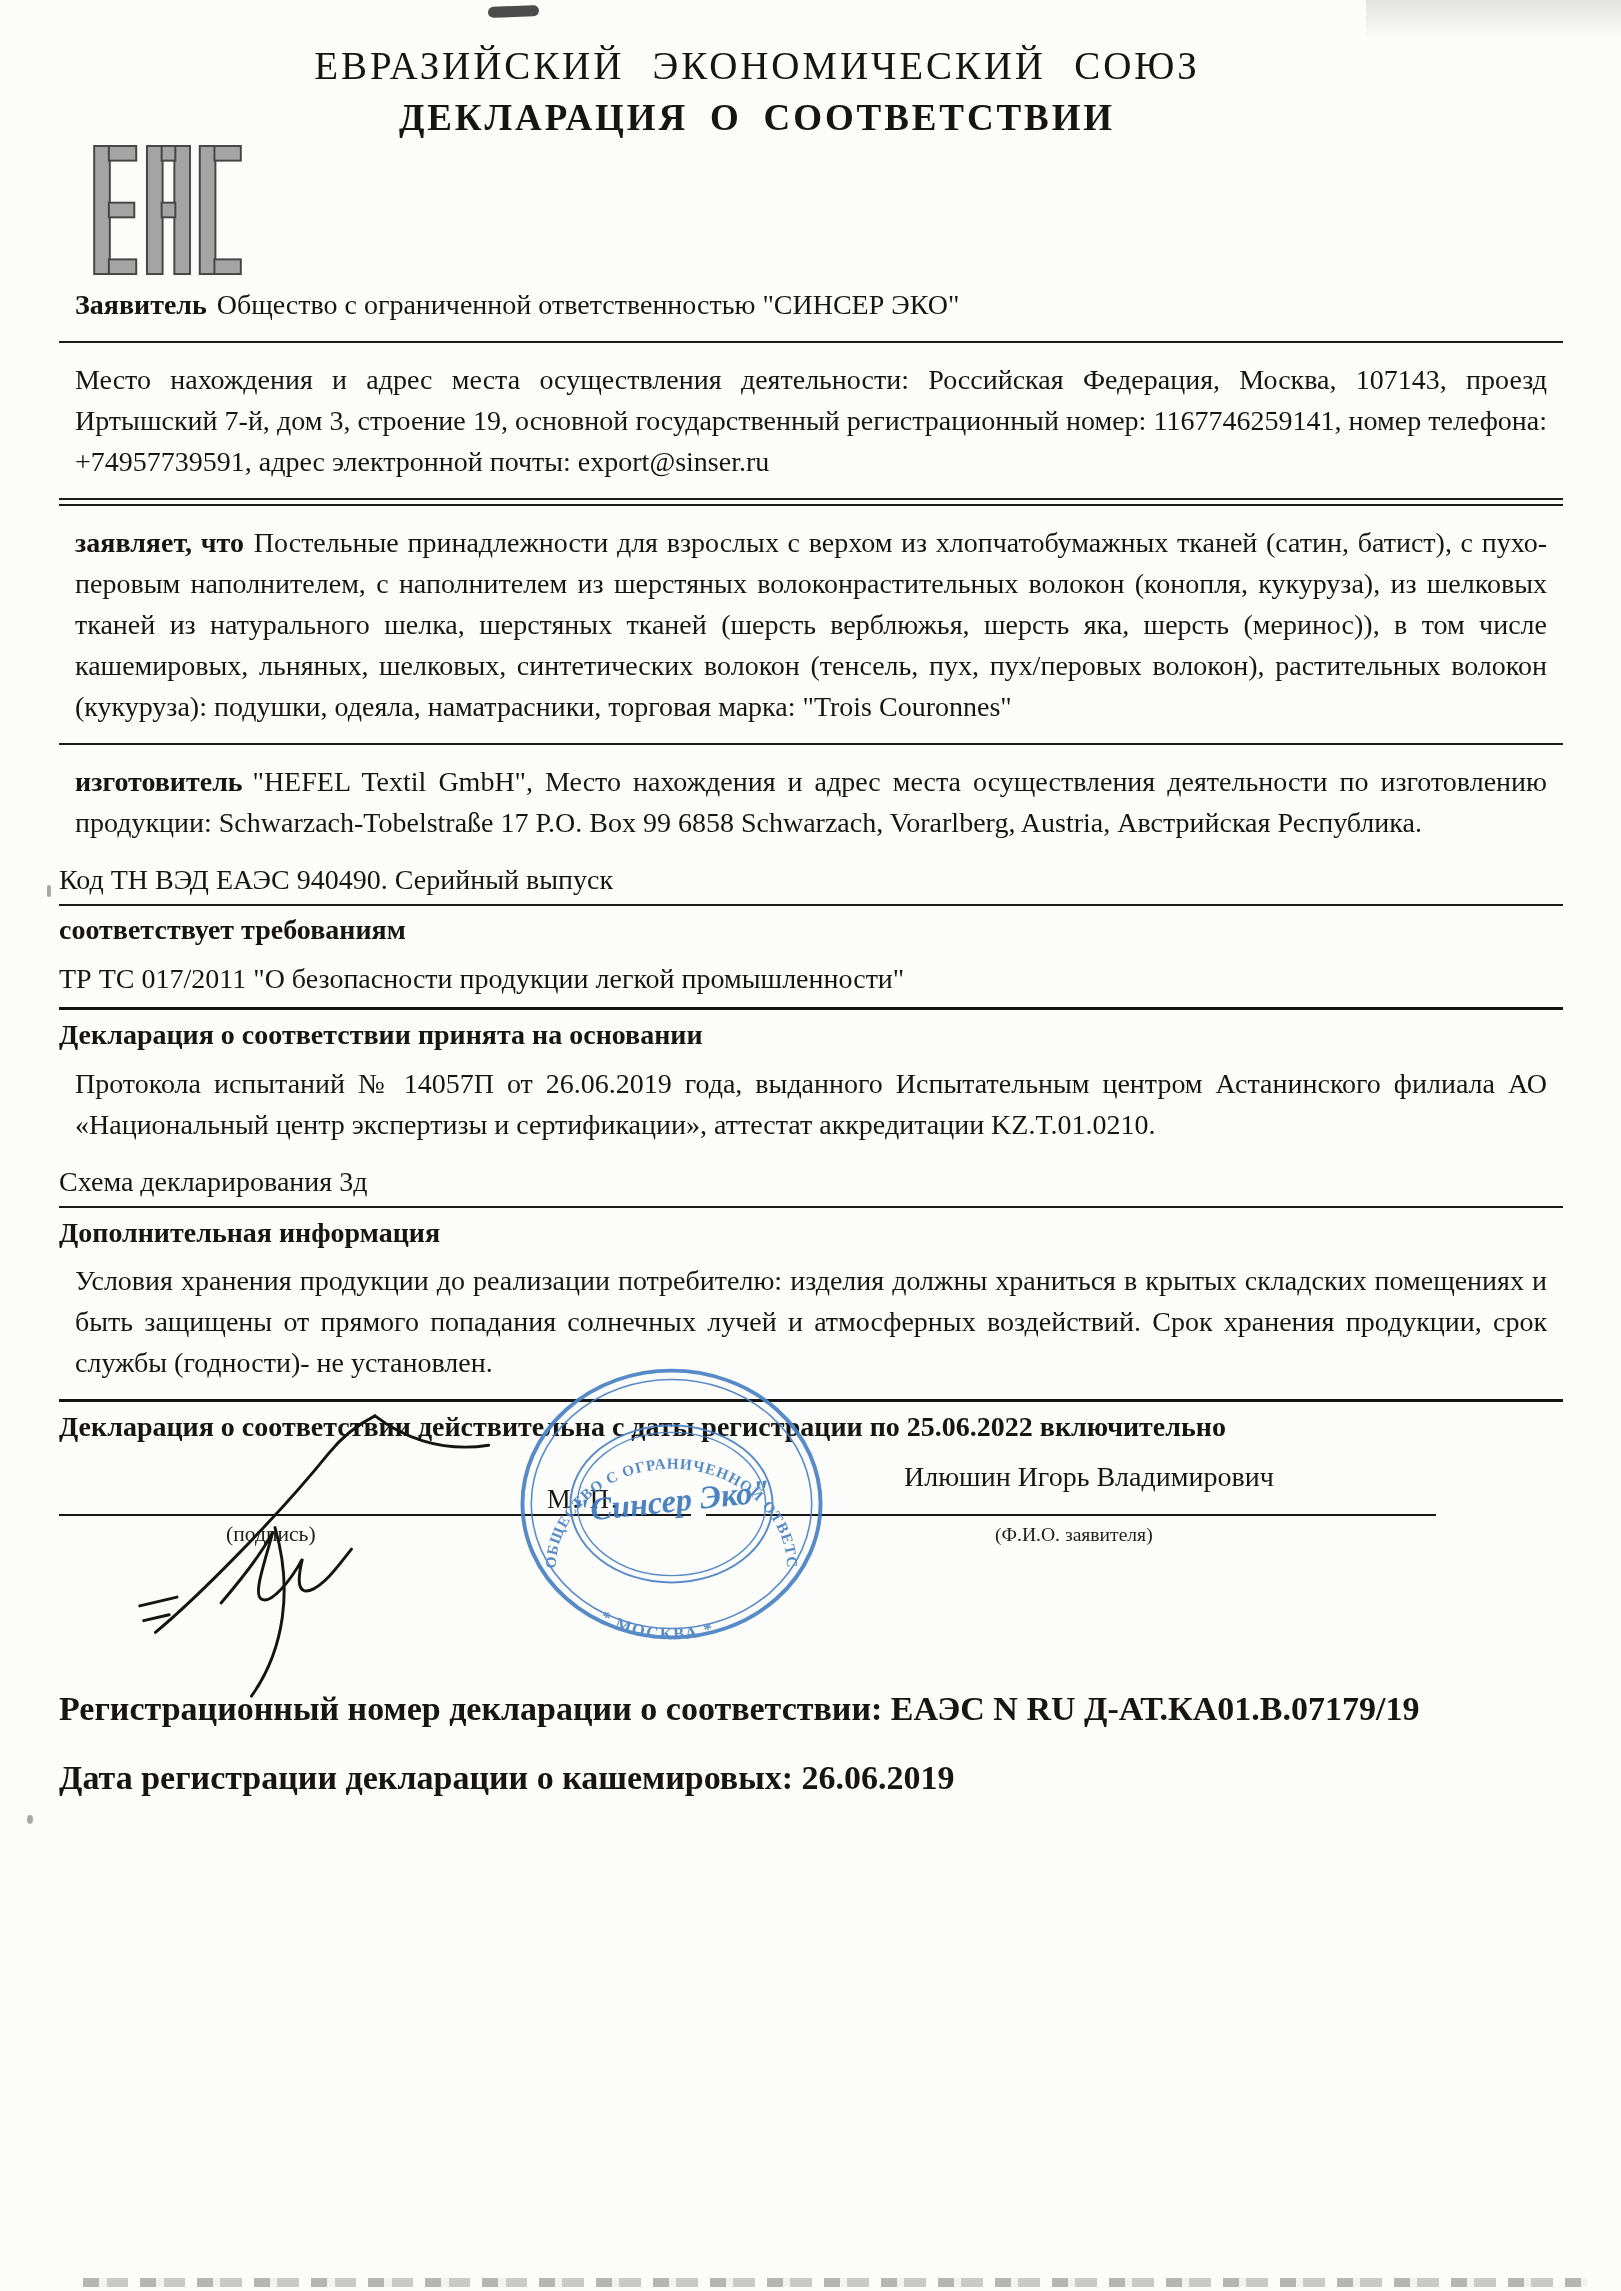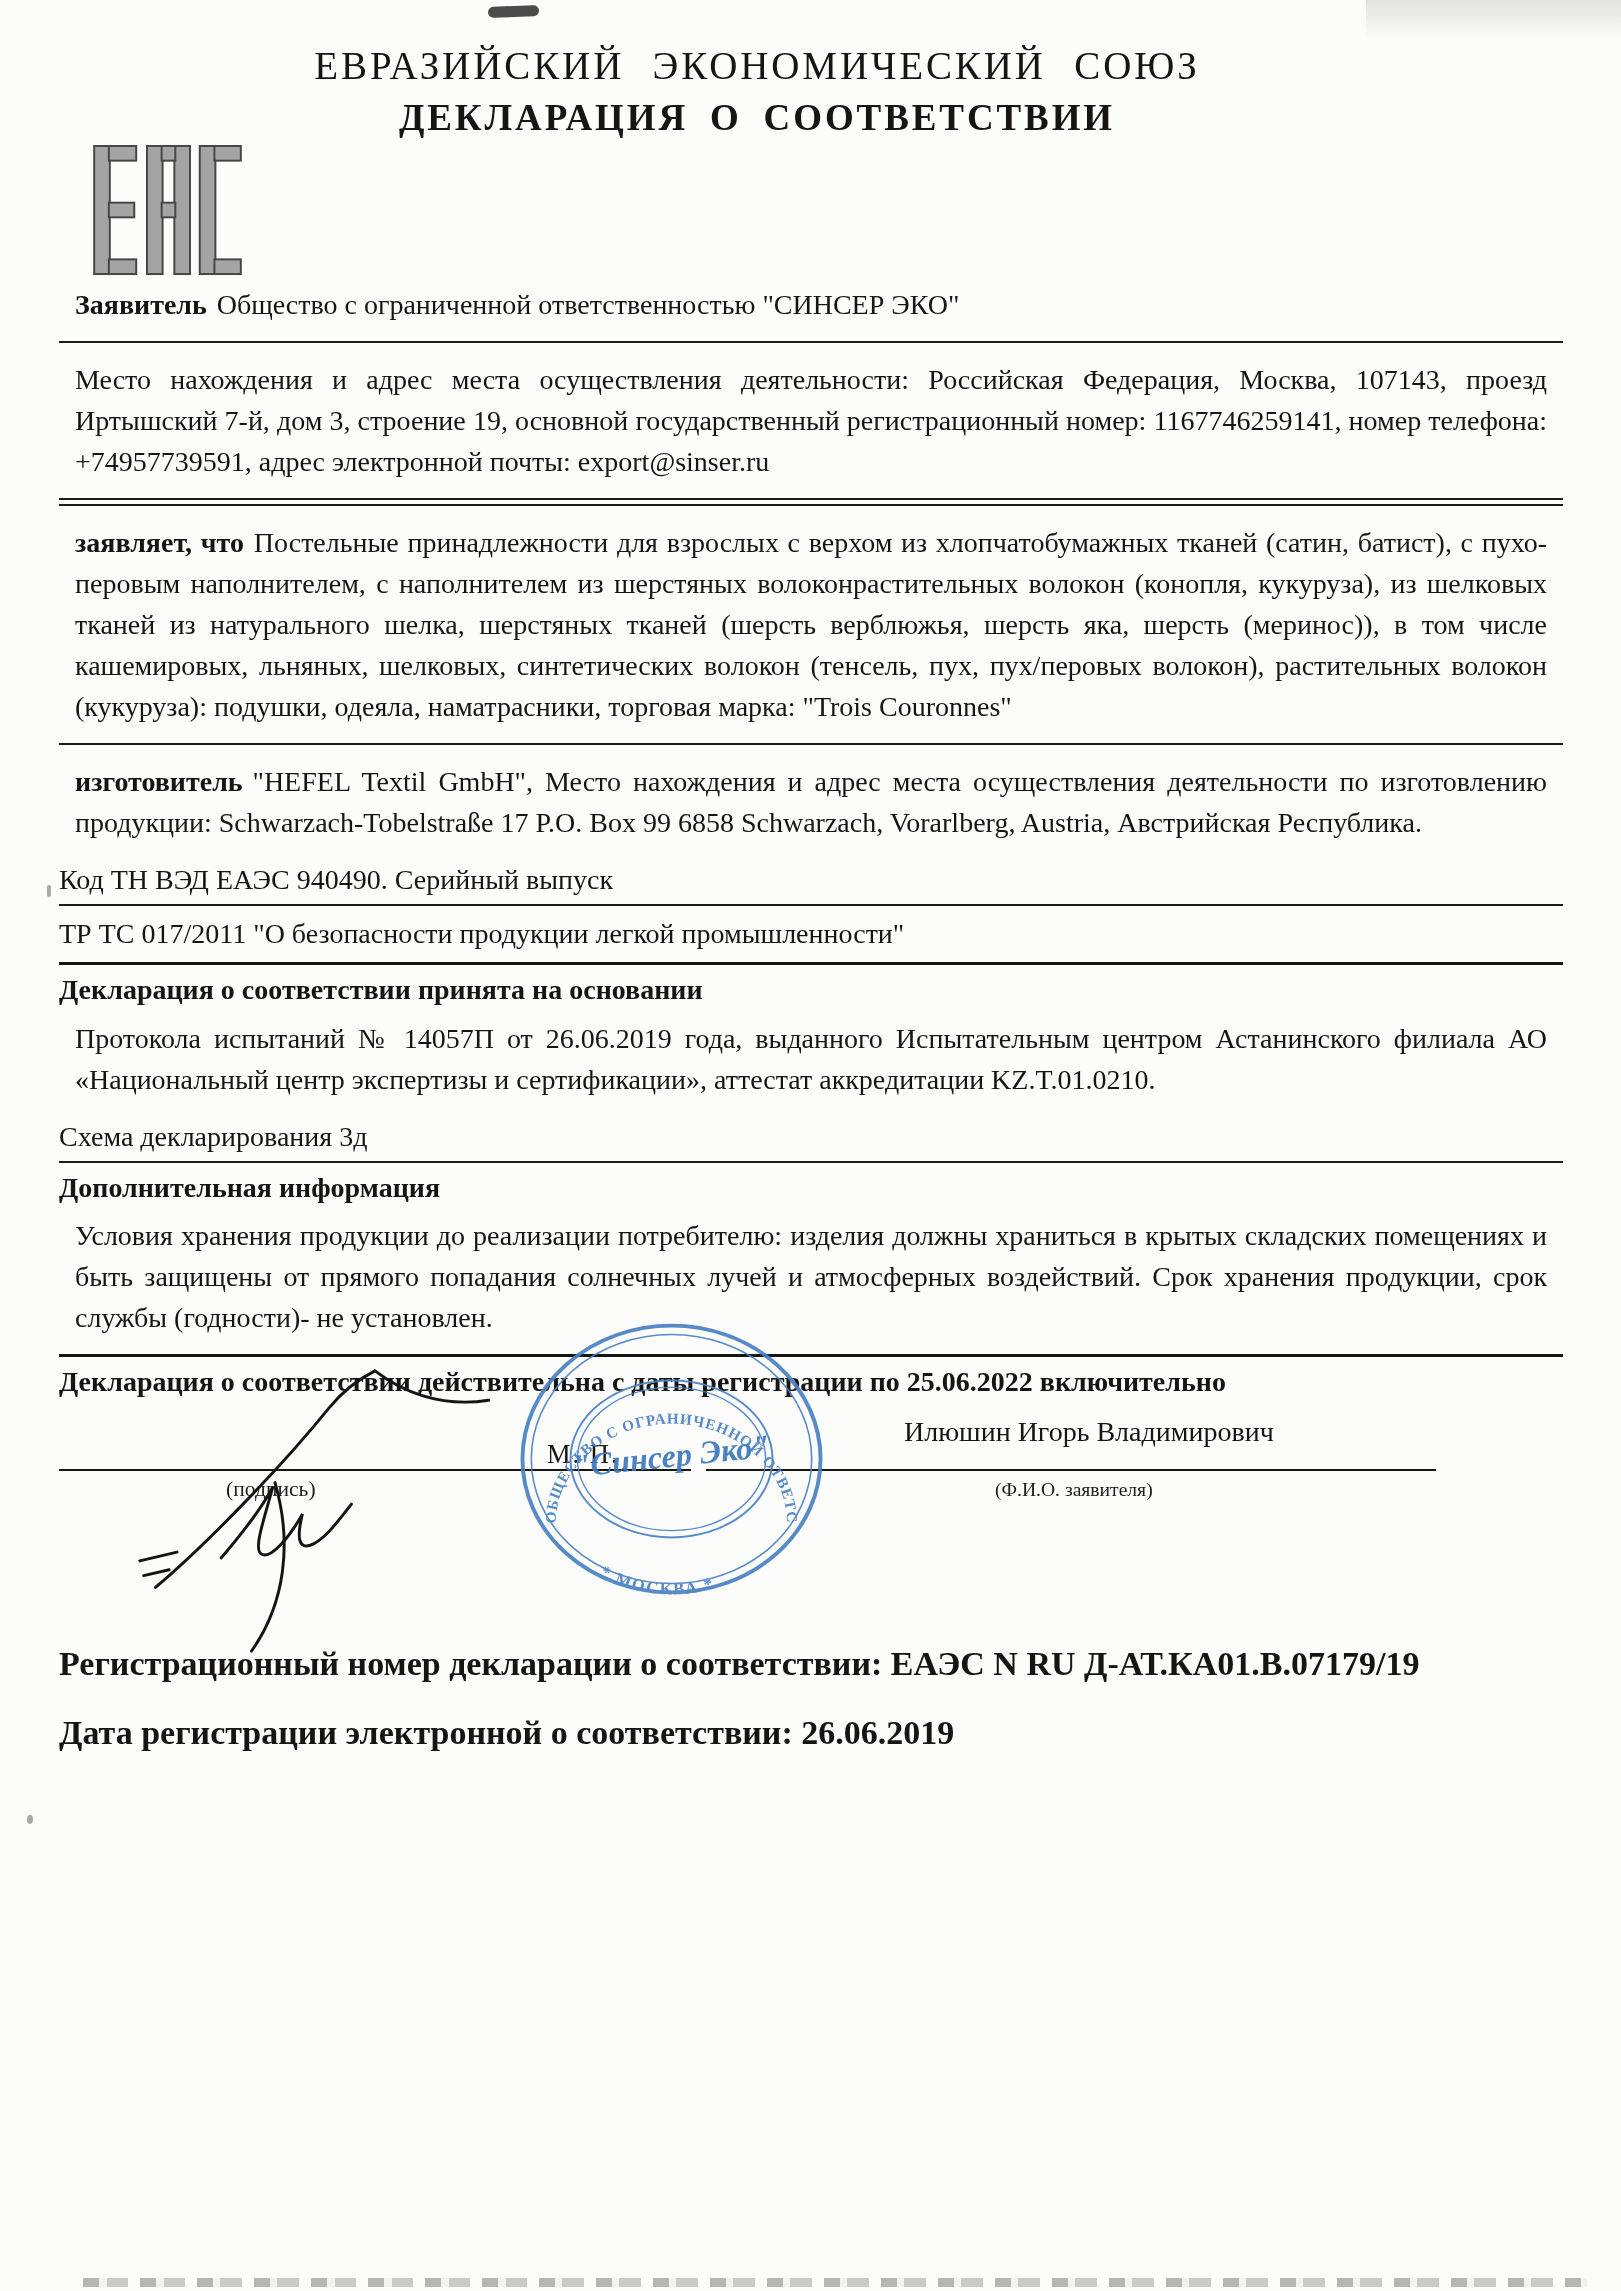--- a/index.html
+++ b/index.html
@@ -101,20 +101,21 @@
     <p class="para"><b class="lbl">заявляет, что</b><span>Постельные принадлежности для взрослых с верхом из хлопчатобумажных тканей (сатин, батист), с пухо-перовым наполнителем, с наполнителем из шерстяных волоконрастительных волокон (конопля, кукуруза),  из шелковых тканей из натурального шелка,  шерстяных тканей (шерсть верблюжья, шерсть яка,  шерсть (меринос)), в том числе кашемировых, льняных, шелковых, синтетических волокон (тенсель, пух, пух/перовых волокон), растительных волокон (кукуруза): подушки, одеяла, наматрасники, торговая марка: "Trois Couronnes"</span></p>
 
     <div class="rule"></div>
 
     <p class="para"><b class="lbl">изготовитель</b><span>"HEFEL Textil GmbH", Место нахождения и адрес места осуществления деятельности по изготовлению продукции: Schwarzach-Tobelstraße 17 P.O. Box 99 6858 Schwarzach, Vorarlberg, Austria, Австрийская Республика.</span></p>
 
     <p class="line">Код ТН ВЭД ЕАЭС 940490. Серийный выпуск</p>
 
     <div class="rule"></div>
 
+    <p class="line bold">соответствует требованиям</p>
     <p class="line mt8">ТР ТС 017/2011 "О безопасности продукции легкой промышленности"</p>
 
     <div class="rule thick mt8"></div>
 
     <p class="line bold">Декларация о соответствии принята на основании</p>
     <p class="para mt8">Протокола испытаний № 14057П от 26.06.2019 года, выданного Испытательным центром Астанинского филиала АО «Национальный центр экспертизы и сертификации», аттестат аккредитации KZ.T.01.0210.</p>
     <p class="line">Схема декларирования 3д</p>
 
     <div class="rule"></div>
 
@@ -160,17 +161,17 @@
         </text>
         <text font-size="17" font-weight="bold" letter-spacing="2" fill="#4a82c3" font-family="Liberation Serif, DejaVu Serif, serif">
           <textPath href="#bottomPath" startOffset="18">* МОСКВА *</textPath>
         </text>
         <text x="180" y="168" text-anchor="middle" font-size="33" font-style="italic" font-weight="bold" fill="#3c78bd" transform="rotate(-6 180 160)" font-family="Liberation Serif, DejaVu Serif, serif">"Синсер Эко"</text>
       </svg>
     </div>
 
     <p class="footer-line"><span>Регистрационный номер декларации о соответствии:</span> <span>ЕАЭС N RU Д-АТ.КА01.В.07179/19</span></p>
 
-    <p class="footer-line"><span>Дата регистрации электронной о соответствии:</span> <span>26.06.2019</span></p>
+    <p class="footer-line"><span>Дата регистрации декларации о кашемировых:</span> <span>26.06.2019</span></p>
 
   </div>
 </div>
 
 
 </body></html>

